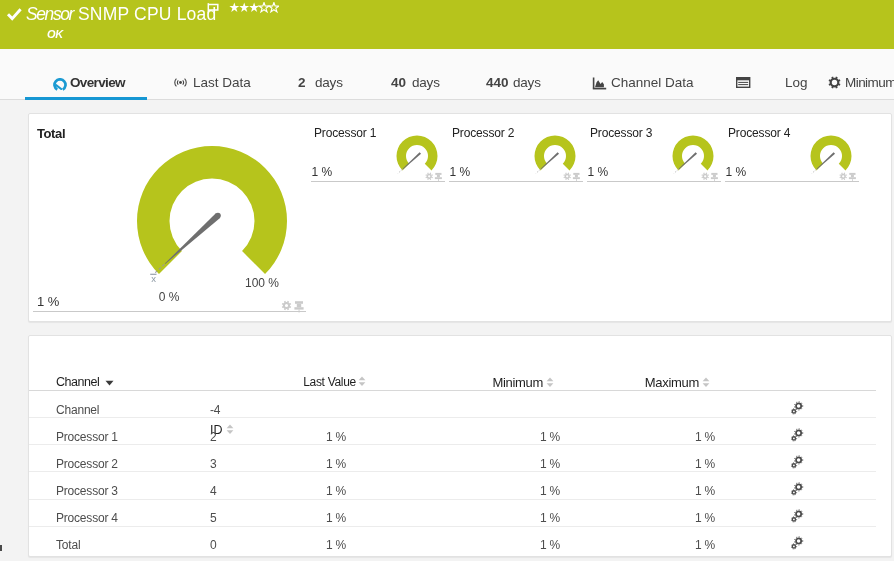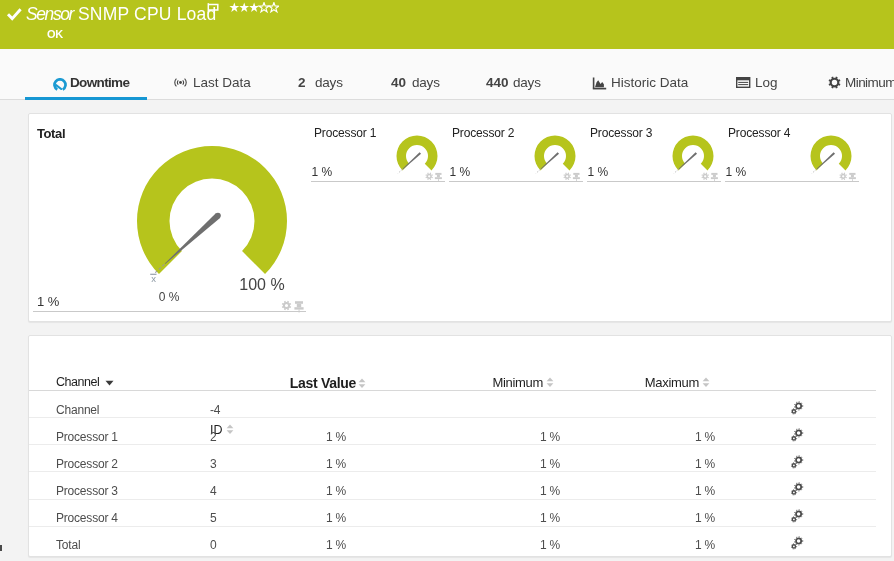--- a/index.html
+++ b/index.html
@@ -2,21 +2,21 @@
 <html><head>
 <meta charset="utf-8">
 <style>
 html,body{margin:0;padding:0;}
 body{width:894px;height:561px;overflow:hidden;background:#f3f3f3;font-family:"Liberation Sans",sans-serif;}
 #page{position:relative;width:894px;height:561px;}
 .abs{position:absolute;}
 
 #greenbar{position:absolute;left:0;top:0;width:894px;height:49.5px;background:#b6c41c;}
 #title{position:absolute;left:26px;top:4px;font-size:17.5px;color:#fff;}
-#ok{position:absolute;left:47px;top:28px;font-size:11px;font-weight:bold;color:#fff;letter-spacing:-0.2px;}
+#ok{position:absolute;left:47px;top:28px;font-size:11px;font-weight:bold;color:#fff;letter-spacing:-0.2px;font-style:italic;}
 
 #tabstrip{position:absolute;left:0;top:49px;width:894px;height:51px;background:#fafafa;border-bottom:1px solid #dcdcdc;box-sizing:border-box;}
 .tabtxt{position:absolute;top:75px;font-size:13.5px;color:#444;white-space:nowrap;}
 #underline{position:absolute;left:25px;top:97px;width:122px;height:3px;background:#1697d3;}
 
 .panel{position:absolute;left:28px;width:864px;background:#fff;border:1px solid #e2e2e2;border-radius:2px;box-sizing:border-box;box-shadow:0 1px 1px rgba(0,0,0,0.06);}
 #panel1{top:113px;height:209px;}
 #panel2{top:335px;height:222px;}
 .lbl{position:absolute;white-space:nowrap;}
 .gline{position:absolute;height:1px;background:#c9c9c9;}
@@ -47,48 +47,48 @@
   </svg>
   <div id="ok">OK</div>
 
   <div id="tabstrip"></div>
   <div id="underline"></div>
 
   <svg class="abs" style="left:51.5px;top:77.5px" width="16" height="13" viewBox="0 0 16 13">
     <path d="M5.25,11.56 A5.5,5.5 0 1 1 10.75,11.56" fill="none" stroke="#1b9ad2" stroke-width="2.7"></path>
     <line x1="4.1" y1="7.2" x2="9.2" y2="11.0" stroke="#1b9ad2" stroke-width="2.1" stroke-linecap="round"></line>
   </svg>
-  <div class="tabtxt" style="left:70px;font-weight:bold;color:#333;letter-spacing:-0.65px;">Downtime</div>
+  <div class="tabtxt" style="left:70px;font-weight:bold;color:#333;letter-spacing:-0.65px;">Overview</div>
 
   <svg class="abs" style="left:173px;top:78px" width="15" height="9" viewBox="0 0 15 9">
     <circle cx="7.5" cy="4.5" r="1.4" fill="#444"></circle>
     <path d="M9.7,2.3 A3.1,3.1 0 0 1 9.7,6.7 M11.6,0.6 A5.5,5.5 0 0 1 11.6,8.4 M5.3,2.3 A3.1,3.1 0 0 0 5.3,6.7 M3.4,0.6 A5.5,5.5 0 0 0 3.4,8.4" fill="none" stroke="#444" stroke-width="1.1"></path>
   </svg>
   <div class="tabtxt" style="left:193px;">Last Data</div>
   <div class="tabtxt" style="left:298px;font-weight:bold;">2</div>
   <div class="tabtxt" style="left:315px;letter-spacing:-0.2px;">days</div>
   <div class="tabtxt" style="left:391px;font-weight:bold;">40</div>
   <div class="tabtxt" style="left:412px;letter-spacing:-0.2px;">days</div>
   <div class="tabtxt" style="left:486px;font-weight:bold;">440</div>
   <div class="tabtxt" style="left:513px;letter-spacing:-0.2px;">days</div>
 
   <svg class="abs" style="left:592px;top:77px" width="15" height="13" viewBox="0 0 15 13">
     <polygon points="3,10.3 4.6,5.2 6.2,3.2 8.6,6.9 10.2,5.1 11.9,7.2 11.9,10.3" fill="#444"></polygon>
     <line x1="1.6" y1="0.5" x2="1.6" y2="11.4" stroke="#444" stroke-width="1.6"></line>
     <line x1="0.8" y1="11.6" x2="14.2" y2="11.6" stroke="#444" stroke-width="1.7"></line>
   </svg>
-  <div class="tabtxt" style="left:611px;">Historic Data</div>
+  <div class="tabtxt" style="left:611px;">Channel Data</div>
 
   <svg class="abs" style="left:736px;top:77px" width="15" height="11" viewBox="0 0 15 11">
     <rect x="0.7" y="0.7" width="13" height="9.6" fill="none" stroke="#444" stroke-width="1.4"></rect>
     <rect x="0.7" y="0.7" width="13" height="2.6" fill="#444"></rect>
     <line x1="2.2" y1="5.4" x2="12.2" y2="5.4" stroke="#444" stroke-width="1"></line>
     <line x1="2.2" y1="7.6" x2="12.2" y2="7.6" stroke="#444" stroke-width="1"></line>
   </svg>
-  <div class="tabtxt" style="left:755px;">Log</div>
+  <div class="tabtxt" style="left:785px;">Log</div>
 
   <svg class="abs" style="left:828px;top:76px" width="13" height="13" viewBox="0 0 12 12">
     <circle cx="6" cy="6" r="3.5" fill="none" stroke="#444" stroke-width="2"></circle>
     <g stroke="#444" stroke-width="1.7">
       <line x1="9.33" y1="7.38" x2="11.17" y2="8.14"></line>
         <line x1="7.38" y1="9.33" x2="8.14" y2="11.17"></line>
         <line x1="4.62" y1="9.33" x2="3.86" y2="11.17"></line>
         <line x1="2.67" y1="7.38" x2="0.83" y2="8.14"></line>
         <line x1="2.67" y1="4.62" x2="0.83" y2="3.86"></line>
         <line x1="4.62" y1="2.67" x2="3.86" y2="0.83"></line>
@@ -103,21 +103,21 @@
   <svg class="abs" style="left:132px;top:141px" width="160" height="160" viewBox="0 0 160 160">
     <path d="M26.97,133.03 A75,75 0 1 1 133.03,133.03 L110.05,110.05 A42.5,42.5 0 1 0 49.95,110.05 Z" fill="#b6c41c"></path>
     <circle cx="85.92" cy="74.62" r="2.9" fill="#6f6f6f"></circle>
     <polygon points="83.83,72.32 88.00,76.91 33.24,122.96 32.83,122.51" fill="#6f6f6f"></polygon>
     <line x1="32.29" y1="123.41" x2="23.05" y2="131.82" stroke="#9a9a9a" stroke-width="1.1" stroke-dasharray="2.6,2.2"></line>
     <line x1="18.2" y1="133.3" x2="24.5" y2="133.3" stroke="#98a0ac" stroke-width="1.2"></line>
     <text x="19.2" y="140.8" font-size="9.5" fill="#8d99a4" font-family="Liberation Sans">x</text>
   </svg>
   <div class="lbl" style="left:37px;top:294px;font-size:13px;color:#333;">1 %</div>
   <div class="lbl" style="left:169px;top:290px;font-size:12px;color:#444;transform:translateX(-50%);">0 %</div>
-  <div class="lbl" style="left:262px;top:276px;font-size:16px;color:#444;transform:translateX(-50%);">100 %</div>
+  <div class="lbl" style="left:262px;top:276px;font-size:12px;color:#444;transform:translateX(-50%);">100 %</div>
   <svg class="abs" style="left:281px;top:300px" width="23" height="13" viewBox="0 0 23 13">
     <g stroke="#cbcbcb">
       <circle cx="5.5" cy="5.5" r="2.6" fill="none" stroke-width="2"></circle>
       <g stroke-width="1.6">
         <line x1="8.3" y1="6.7" x2="9.9" y2="7.3"></line>
           <line x1="6.7" y1="8.3" x2="7.3" y2="9.9"></line>
           <line x1="4.3" y1="8.3" x2="3.7" y2="9.9"></line>
           <line x1="2.7" y1="6.7" x2="1.1" y2="7.3"></line>
           <line x1="2.7" y1="4.3" x2="1.1" y2="3.7"></line>
           <line x1="4.3" y1="2.7" x2="3.7" y2="1.1"></line>
@@ -255,21 +255,21 @@
   <div class="gline" style="left:725px;top:181px;width:134px;background:#c9c9c9;"></div>
 
   <div class="panel" id="panel2"></div>
   <div class="lbl" style="left:56px;top:375px;font-size:12.5px;color:#1e1e1e;letter-spacing:-0.45px;">Channel<svg style="margin-left:6px" width="9" height="6" viewBox="0 0 9 6">
         <polygon points="0.5,0.8 8.5,0.8 4.5,5.4" fill="#3a3a3a"></polygon>
       </svg></div>
 <div class="lbl" style="left:210px;top:375px;font-size:12.5px;color:#1e1e1e;margin-top:48px;">ID <svg width="8" height="11" viewBox="0 0 8 11" style="vertical-align:-1px">
         <polygon points="4,0.5 7.4,4.3 0.6,4.3" fill="#c5c5c5"></polygon>
         <polygon points="0.6,6.3 7.4,6.3 4,10.1" fill="#c5c5c5"></polygon>
       </svg></div>
-<div class="lbl" style="right:528px;top:375px;font-size:14px;color:#1e1e1e;letter-spacing:-0.3px;font-weight:bold;">Last Value<span style="display:inline-block;width:2px;"></span><svg width="8" height="11" viewBox="0 0 8 11" style="vertical-align:-1px">
+<div class="lbl" style="right:528px;top:375px;font-size:12px;color:#1e1e1e;letter-spacing:-0.3px;">Last Value<span style="display:inline-block;width:2px;"></span><svg width="8" height="11" viewBox="0 0 8 11" style="vertical-align:-1px">
         <polygon points="4,0.5 7.4,4.3 0.6,4.3" fill="#c5c5c5"></polygon>
         <polygon points="0.6,6.3 7.4,6.3 4,10.1" fill="#c5c5c5"></polygon>
       </svg></div>
 <div class="lbl" style="right:340px;top:375px;font-size:13px;color:#1e1e1e;letter-spacing:-0.3px;">Minimum<span style="display:inline-block;width:3px;"></span><svg width="8" height="11" viewBox="0 0 8 11" style="vertical-align:-1px">
         <polygon points="4,0.5 7.4,4.3 0.6,4.3" fill="#c5c5c5"></polygon>
         <polygon points="0.6,6.3 7.4,6.3 4,10.1" fill="#c5c5c5"></polygon>
       </svg></div>
 <div class="lbl" style="right:184px;top:375px;font-size:13px;color:#1e1e1e;letter-spacing:-0.3px;">Maximum<span style="display:inline-block;width:3px;"></span><svg width="8" height="11" viewBox="0 0 8 11" style="vertical-align:-1px">
         <polygon points="4,0.5 7.4,4.3 0.6,4.3" fill="#c5c5c5"></polygon>
         <polygon points="0.6,6.3 7.4,6.3 4,10.1" fill="#c5c5c5"></polygon>

